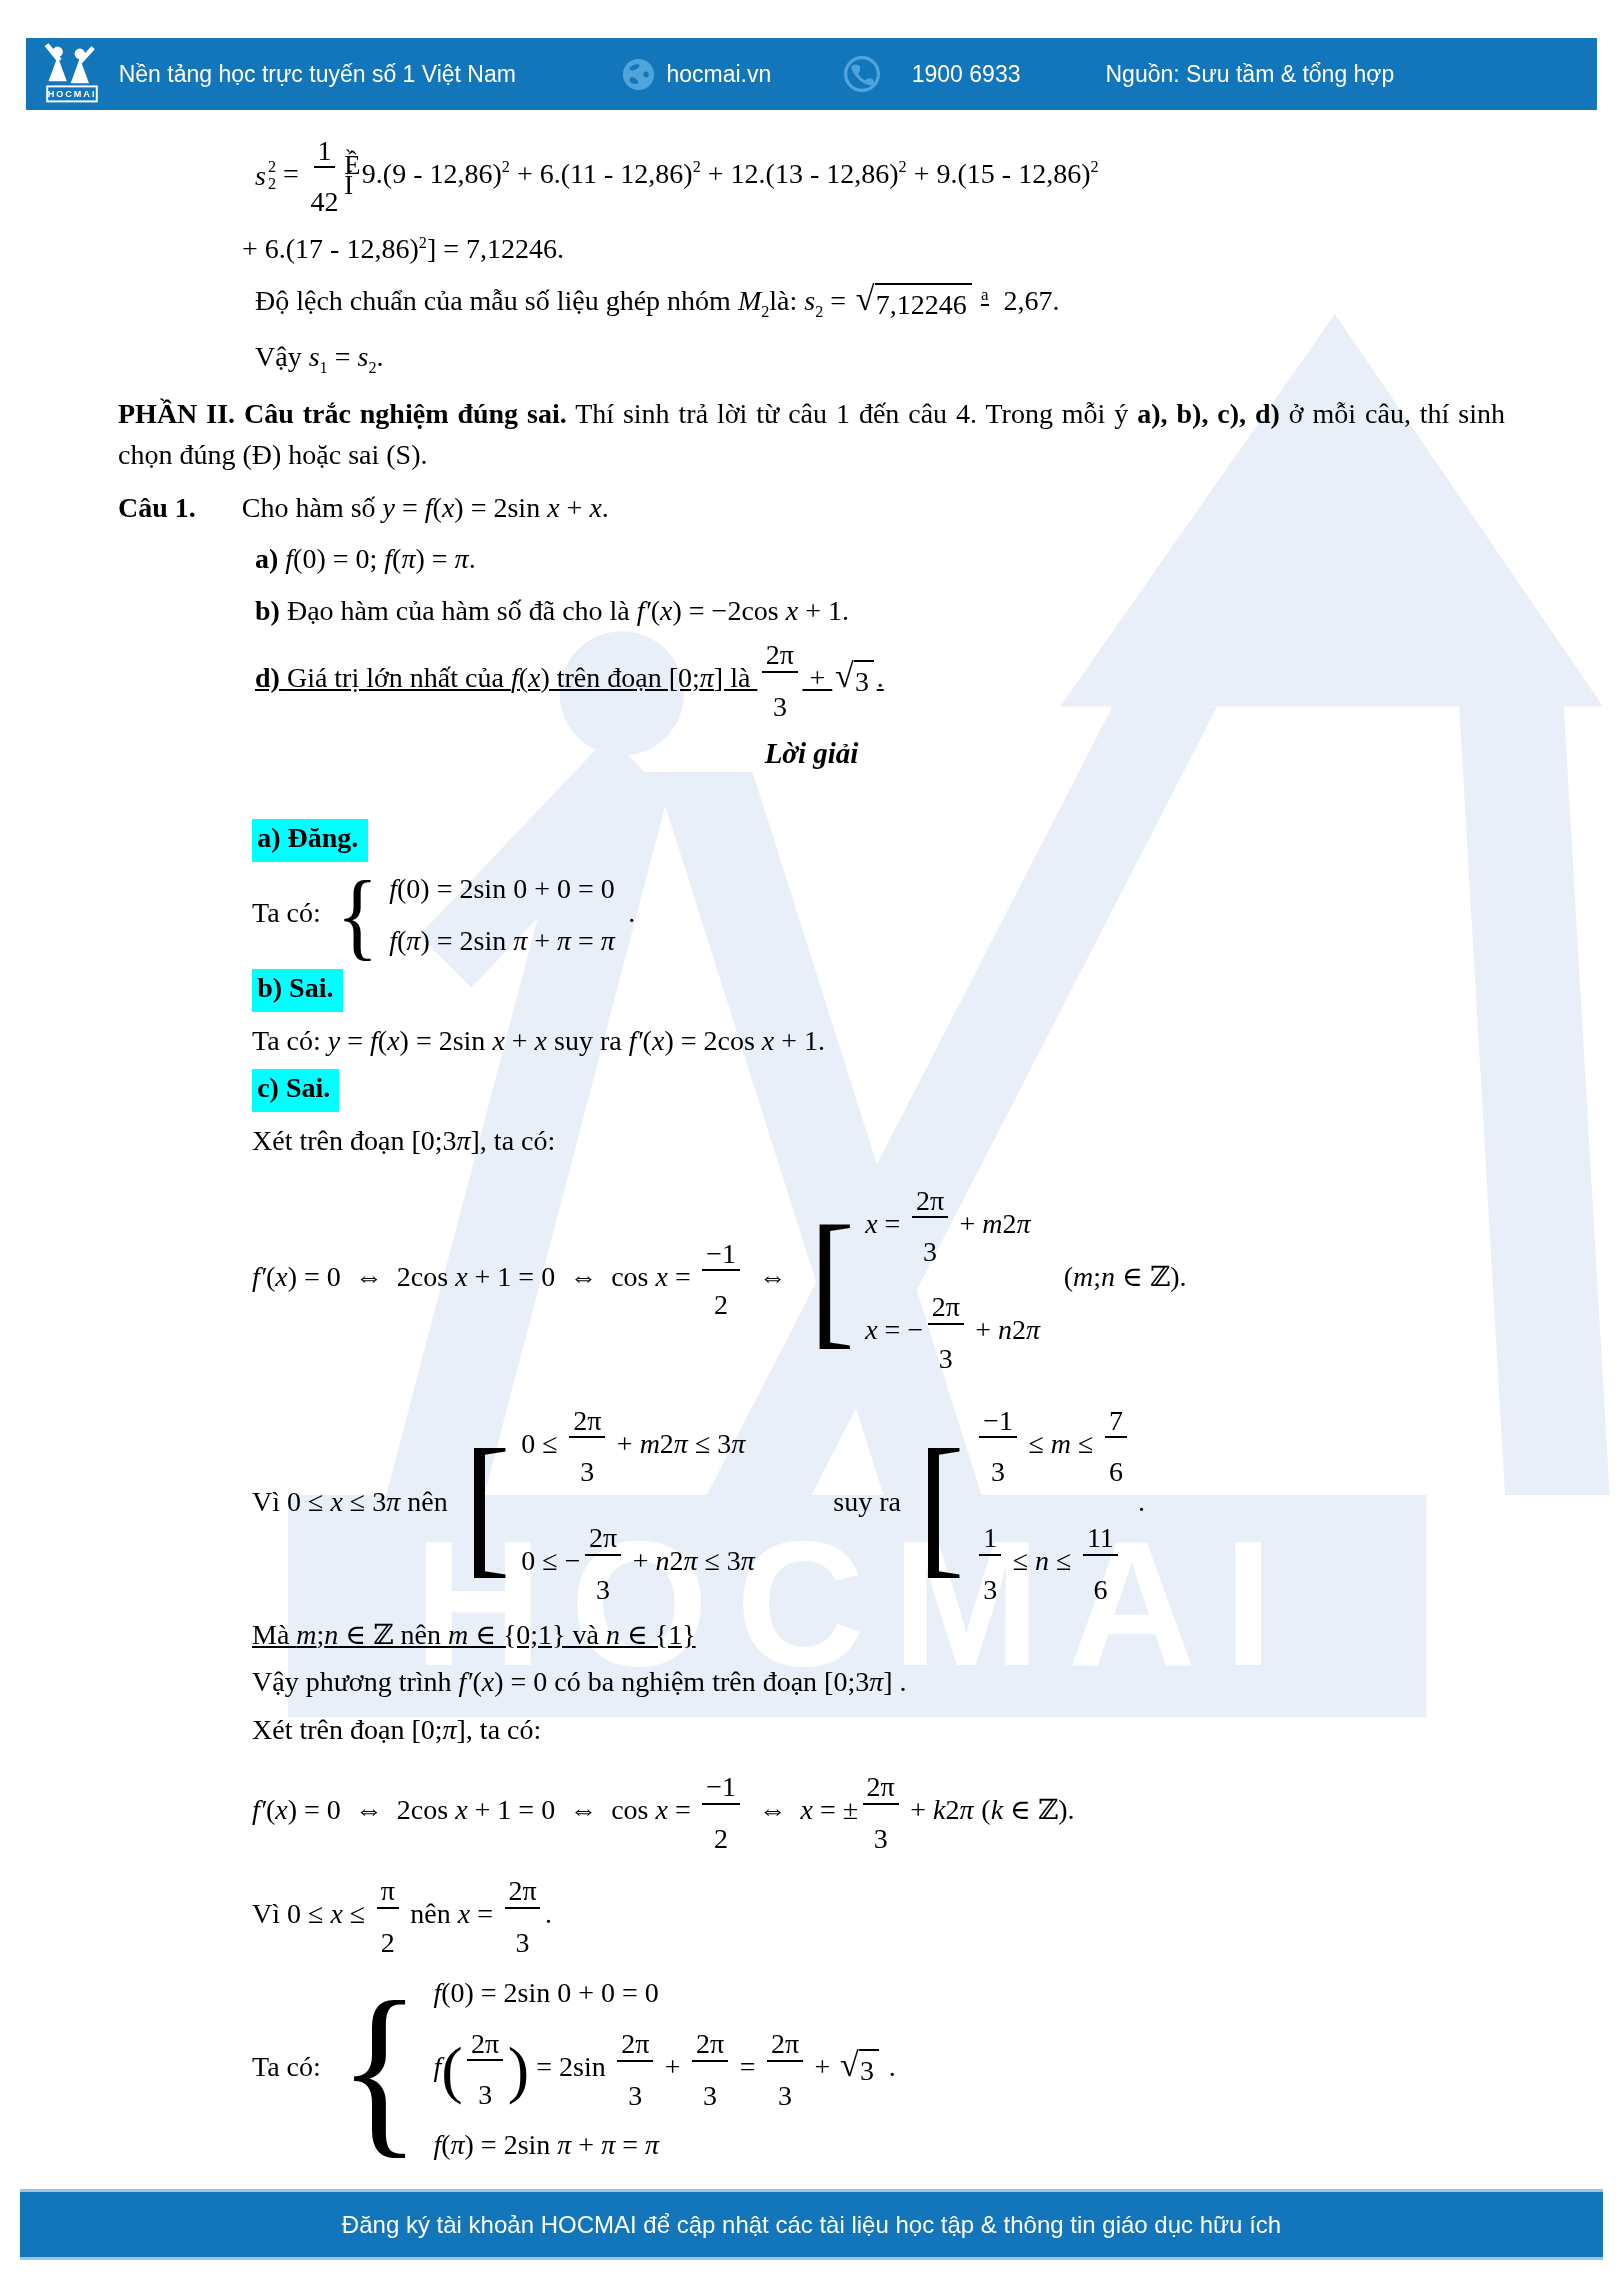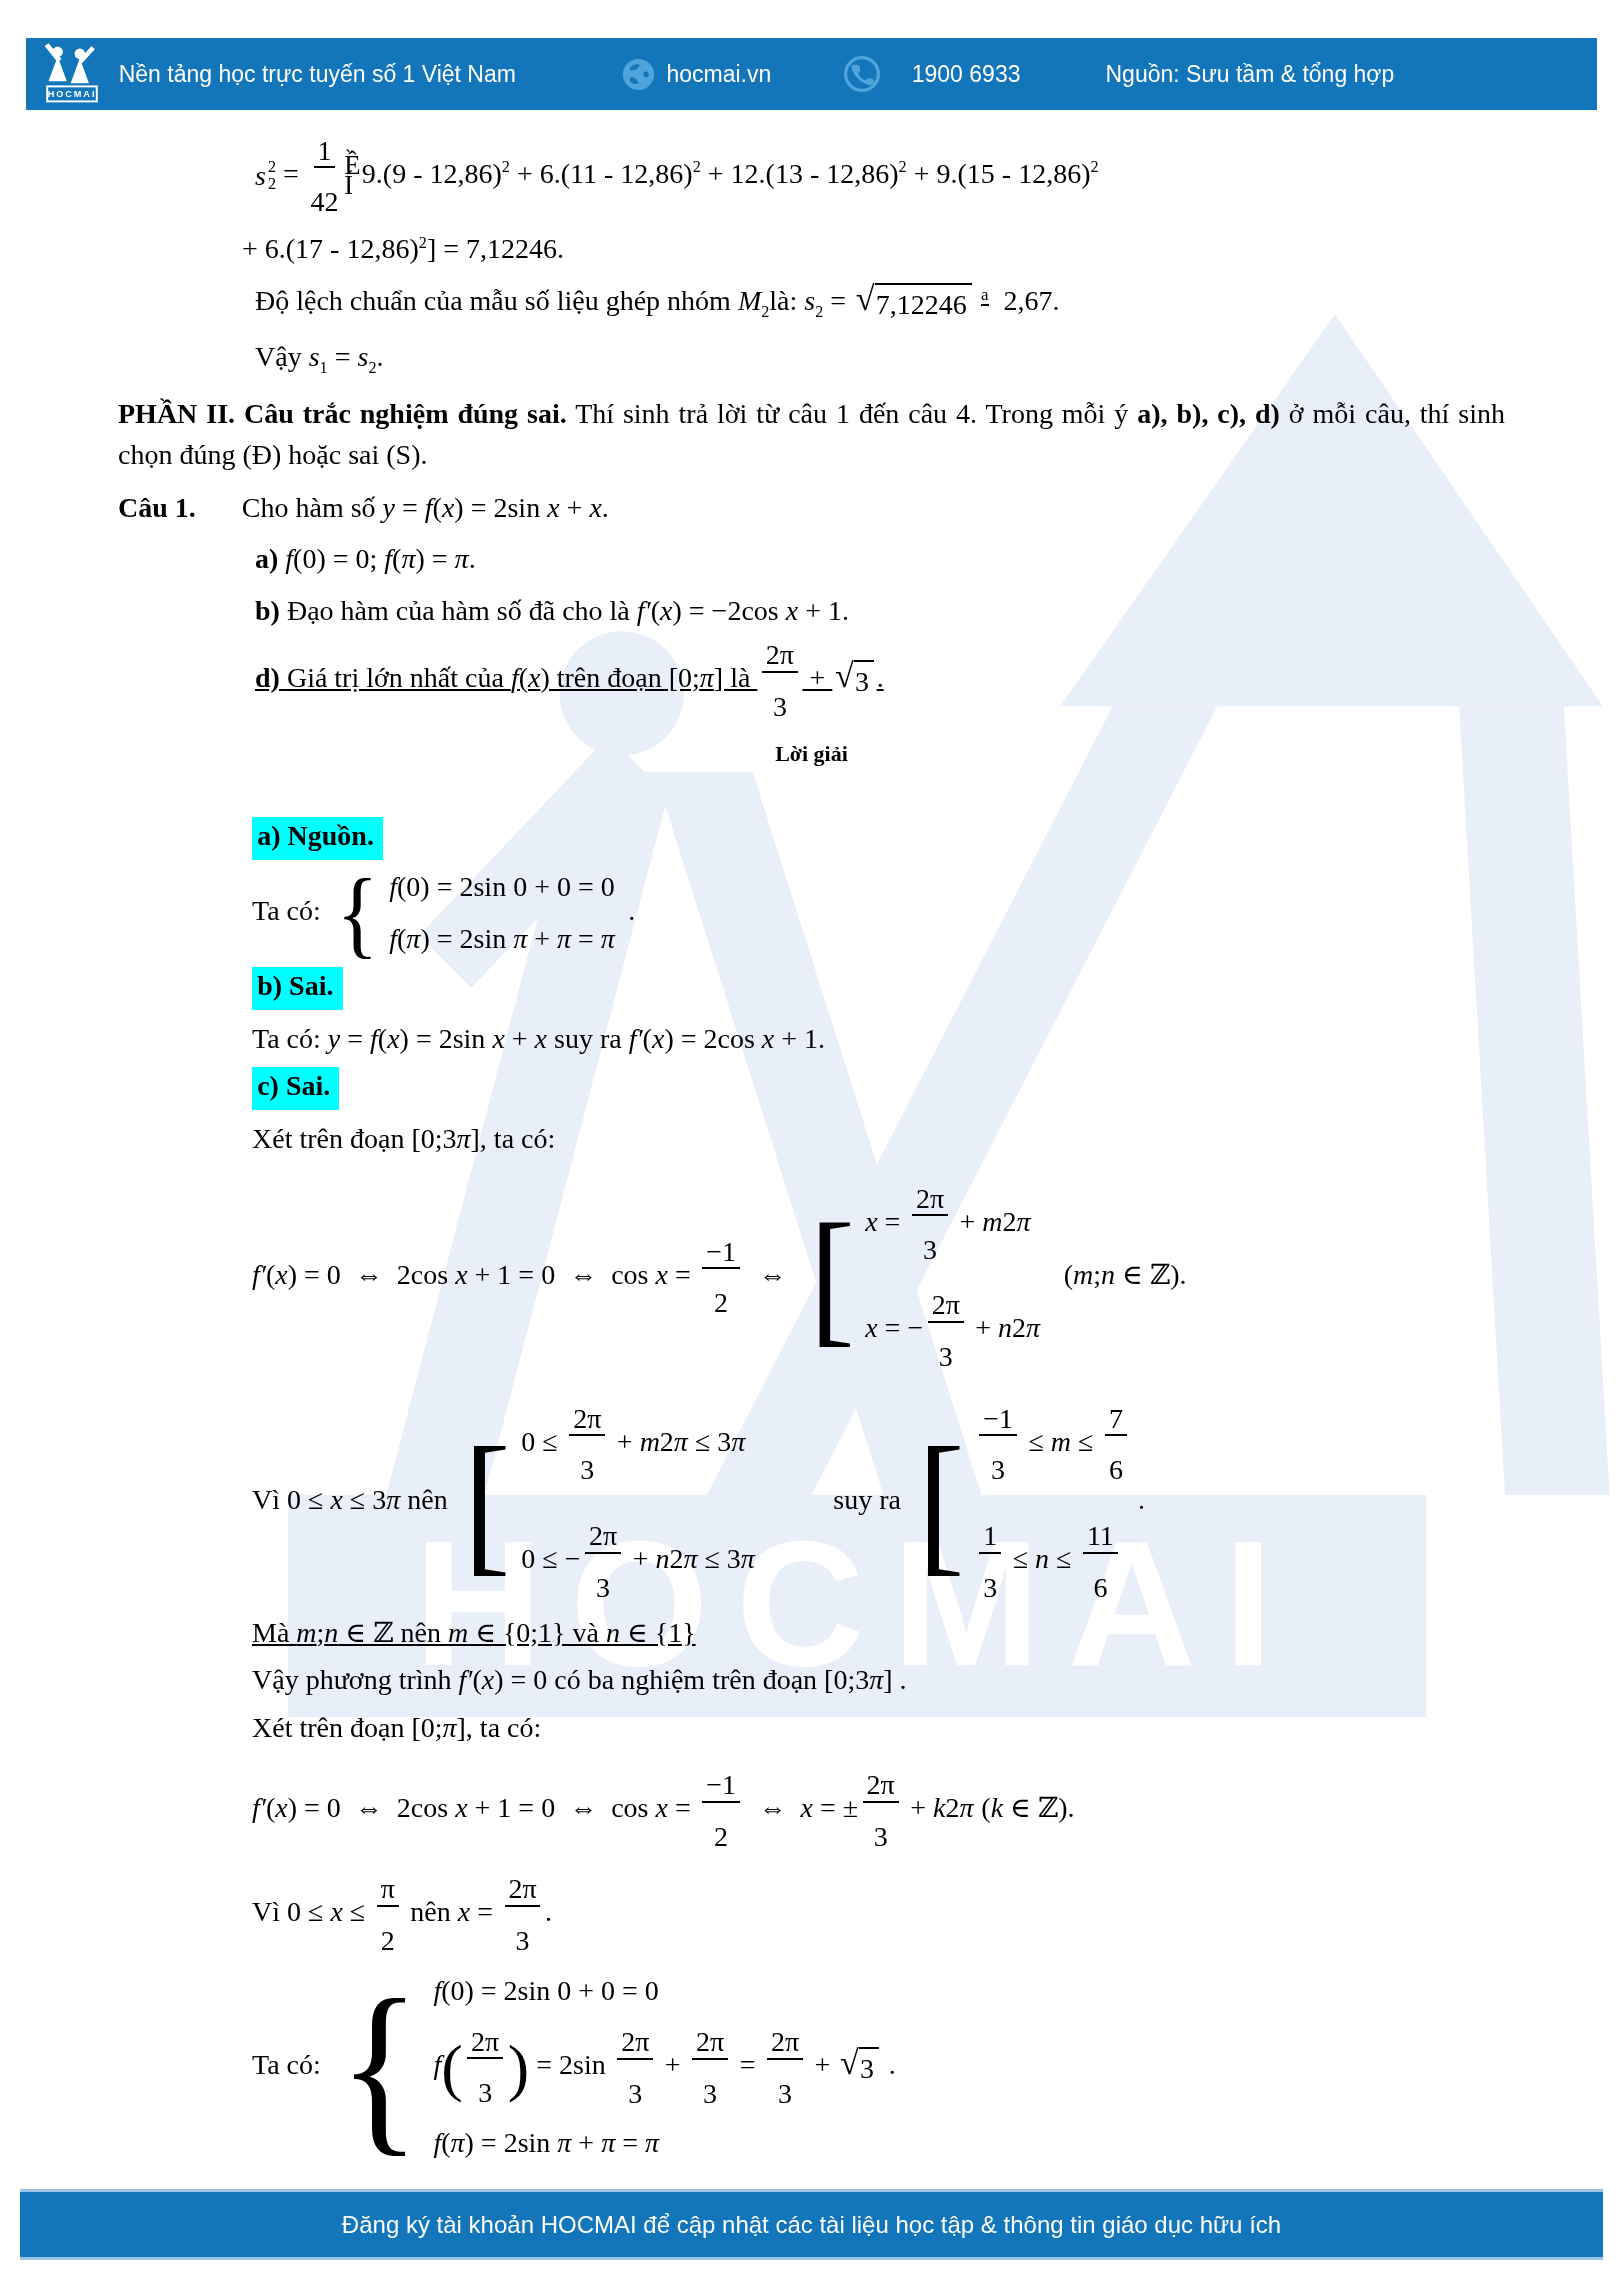--- a/index.html
+++ b/index.html
@@ -36,21 +36,21 @@
   }
 
   
   #doc{position:absolute;left:0;top:124px;right:0;z-index:1;}
   .line{font-size:28px;line-height:1.32;white-space:nowrap;}
   .para{white-space:normal;width:1387px;text-align:justify;line-height:1.48;}
   .center{margin-left:118px;width:1387px;text-align:center;}
   .tok{white-space:pre-wrap;}
   .it{font-style:italic;}
   .bd{font-weight:bold;}
-  .center .bd{font-size:22px;}
+  .center .bd{font-size:29px;font-style:italic;}
   .hlbox{display:inline-block;font-weight:bold;padding:1.3px 9.2px 5.2px 5.2px;}
 
   .sup{font-size:0.58em;vertical-align:super;line-height:0;}
   .sub{font-size:0.58em;vertical-align:sub;line-height:0;}
   .ss{display:inline-flex;align-items:center;vertical-align:middle;}
   .ssc{display:inline-flex;flex-direction:column;font-size:0.58em;line-height:1.05;margin-left:2px;text-align:left;}
 
   .frac{display:inline-flex;flex-direction:column;align-items:center;vertical-align:middle;margin:0 4.6px;line-height:1.04;}
   .frac .num{border-bottom:2px solid #000;padding:0 3.9px 1.3px;}
   .frac .den{padding-top:19px;}
@@ -153,21 +153,21 @@
       <div class="line text" style="margin-left: 255px; margin-top: 14.4px;"><span class="tok bd">a) </span><span class="tok it">f</span><span class="tok">(0) = 0; </span><span class="tok it">f</span><span class="tok">(</span><span class="tok it">π</span><span class="tok">) = </span><span class="tok it">π</span><span class="tok">.</span></div>
       <div class="line text" style="margin-left: 255px; margin-top: 14.4px;"><span class="tok bd">b) </span><span class="tok">Đạo hàm của hàm số đã cho là </span><span class="tok it">f′</span><span class="tok">(</span><span class="tok it">x</span><span class="tok">) = −2cos </span><span class="tok it">x</span><span class="tok"> + 1.</span></div>
       <div class="line text" style="margin-left: 255px; margin-top: 10.5px; text-decoration: underline;"><span class="tok bd">d) </span><span class="tok">Giá trị lớn nhất của </span><span class="tok it">f</span><span class="tok">(</span><span class="tok it">x</span><span class="tok">) trên đoạn [0;</span><span class="tok it">π</span><span class="tok">] là </span><span class="frac">
           <span class="num">2π</span>
           <span class="den">3</span>
         </span><span class="tok"> + </span><span class="sqrt">
           <span class="rad">√</span>
           <span class="rcd">3</span>
         </span><span class="tok">.</span></div>
       <div class="line center" style="margin-top: 13px;"><span class="tok bd">Lời giải</span></div>
-      <div class="line hl" style="margin-left: 252px; margin-top: 46px;"><span class="hlbox" style="background: rgb(0, 255, 255);">a) Nguồn.</span></div>
+      <div class="line hl" style="margin-left: 252px; margin-top: 46px;"><span class="hlbox" style="background: rgb(0, 255, 255);">a) Đăng.</span></div>
       <div class="line text" style="margin-left: 252px; margin-top: 9.2px;"><span class="tok">Ta có: </span><span class="cases">
           <span class="brace" style="font-size: 98px;">{</span>
           <span class="rows" style="row-gap: 14.4px;">
             <span class="row"><span class="tok it">f</span><span class="tok">(0) = 2sin 0 + 0 = 0</span></span>
             <span class="row"><span class="tok it">f</span><span class="tok">(</span><span class="tok it">π</span><span class="tok">) = 2sin </span><span class="tok it">π</span><span class="tok"> + </span><span class="tok it">π</span><span class="tok"> = </span><span class="tok it">π</span></span>
           </span>
         </span><span class="tok"> .</span></div>
       <div class="line hl" style="margin-left: 252px; margin-top: 9.2px;"><span class="hlbox" style="background: rgb(0, 255, 255);">b) Sai.</span></div>
       <div class="line text" style="margin-left: 252px; margin-top: 10.5px;"><span class="tok">Ta có: </span><span class="tok it">y</span><span class="tok"> = </span><span class="tok it">f</span><span class="tok">(</span><span class="tok it">x</span><span class="tok">) = 2sin </span><span class="tok it">x</span><span class="tok"> + </span><span class="tok it">x</span><span class="tok"> suy ra </span><span class="tok it">f′</span><span class="tok">(</span><span class="tok it">x</span><span class="tok">) = 2cos </span><span class="tok it">x</span><span class="tok"> + 1.</span></div>
       <div class="line hl" style="margin-left: 252px; margin-top: 9.2px;"><span class="hlbox" style="background: rgb(0, 255, 255);">c) Sai.</span></div>

